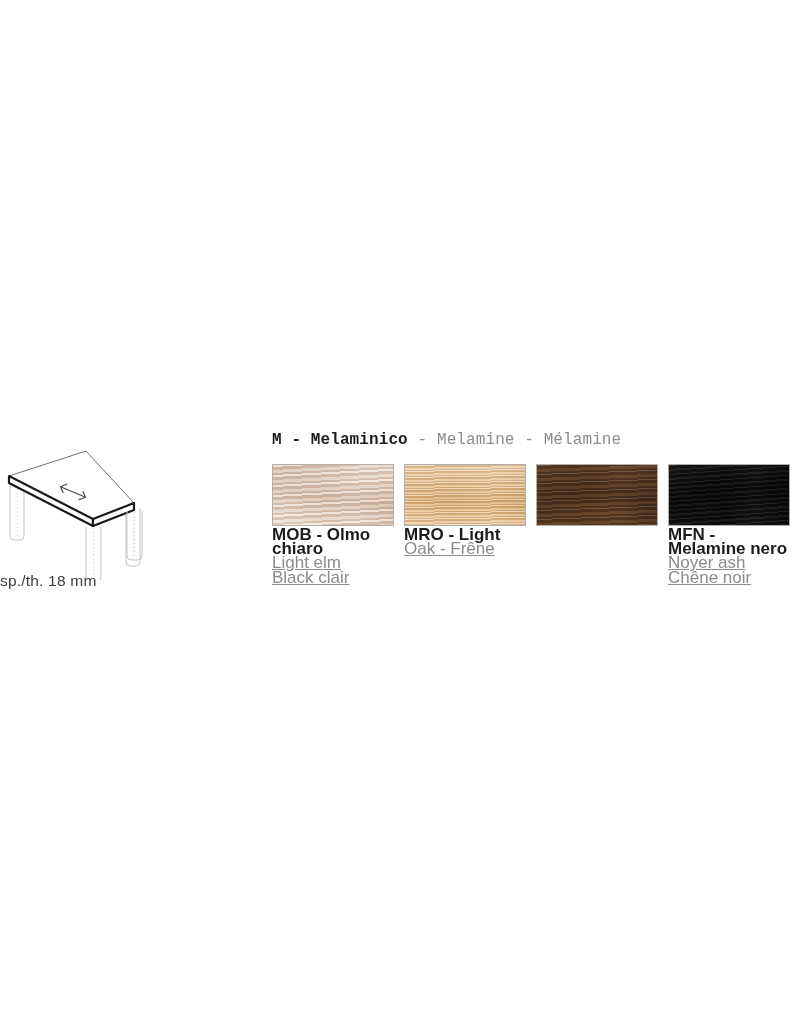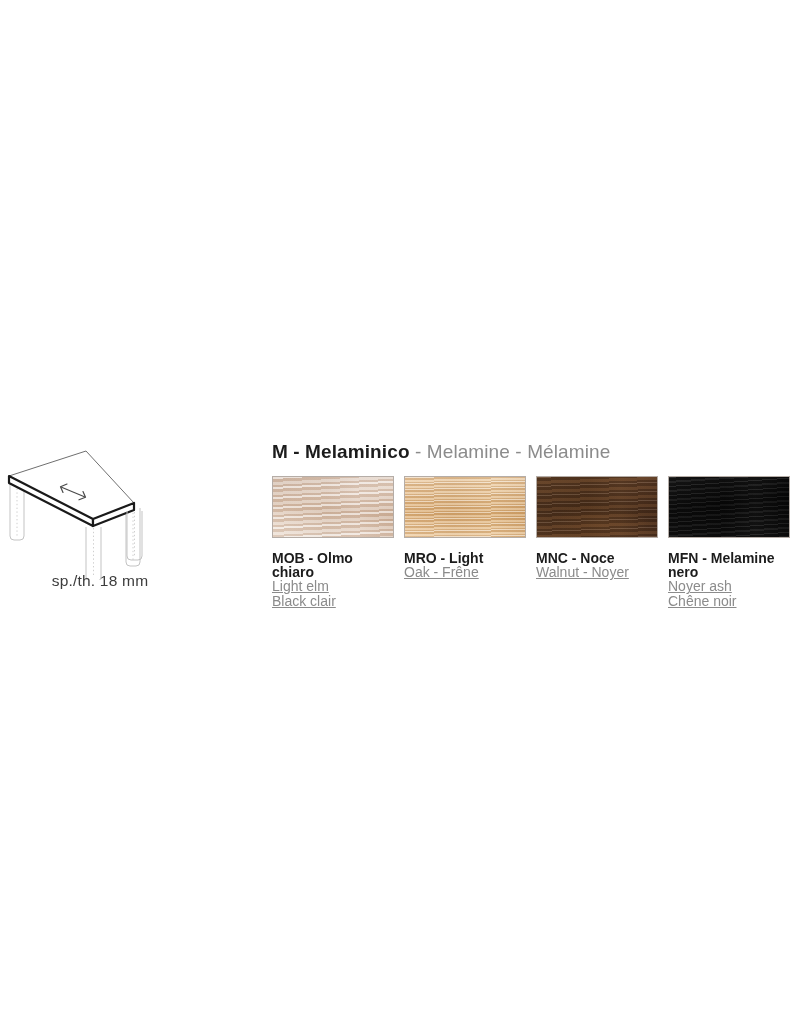--- a/index.html
+++ b/index.html
@@ -27,40 +27,40 @@
   #desk-drawing {
     position: absolute;
     left: 0;
     top: 0;
   }
   #figure-caption {
     position: absolute;
     left: 0px;
     top: 572px;
     width: 200px;
-    text-align: center;
     font-size: 15.5px;
     letter-spacing: 0.2px;
     color: #3c3c3c;
     font-family: "Liberation Sans", "DejaVu Sans", sans-serif;
   }
 
   
   #finishes-panel {
     position: absolute;
     left: 272px;
     top: 430px;
     width: 524px;
   }
   #finishes-title {
-    font-size: 19px;
+    font-size: 16px;
     line-height: 20px;
-    margin: 12px 0 14px 0;
+    margin: 0 0 14px 0;
     white-space: nowrap;
     letter-spacing: 0.1px;
+    font-family: Liberation Mono, monospace;
   }
   #finishes-title .title-code {
     font-weight: bold;
     color: #1c1c1c;
   }
   #finishes-title .title-translations {
     font-weight: normal;
     color: #8b8b8b;
   }
 
@@ -79,22 +79,22 @@
     box-sizing: border-box;
     border: 1px solid rgba(120,105,95,0.55);
     position: relative;
     overflow: hidden;
   }
   .swatch-chip .grain {
     position: absolute;
     inset: 0;
   }
   .swatch-caption {
-    margin-top: 13px;
-    font-size: 14px;
+    margin-top: 2px;
+    font-size: 17px;
     line-height: 14.2px;
   }
   .swatch-code {
     font-weight: bold;
     color: #1c1c1c;
     display: block;
   }
   .swatch-trans {
     color: #8b8b8b;
     display: block;
@@ -224,24 +224,20 @@
       <div class="swatch-caption">
         <span class="swatch-code">MRO - Light</span>
         <span class="swatch-trans">Oak - Frêne</span>
       </div>
     </div>
 
     <div class="swatch-cell">
       <div class="swatch-chip">
         <div class="grain wood-mnc"></div>
       </div>
-      <div class="swatch-caption">
-        <span class="swatch-code">MNC - Noce</span>
-        <span class="swatch-trans">Walnut - Noyer</span>
-      </div>
     </div>
 
     <div class="swatch-cell">
       <div class="swatch-chip">
         <div class="grain wood-mfn"></div>
       </div>
       <div class="swatch-caption">
         <span class="swatch-code">MFN - Melamine nero</span>
         <span class="swatch-trans">Noyer ash</span>
         <span class="swatch-trans">Chêne noir</span>

